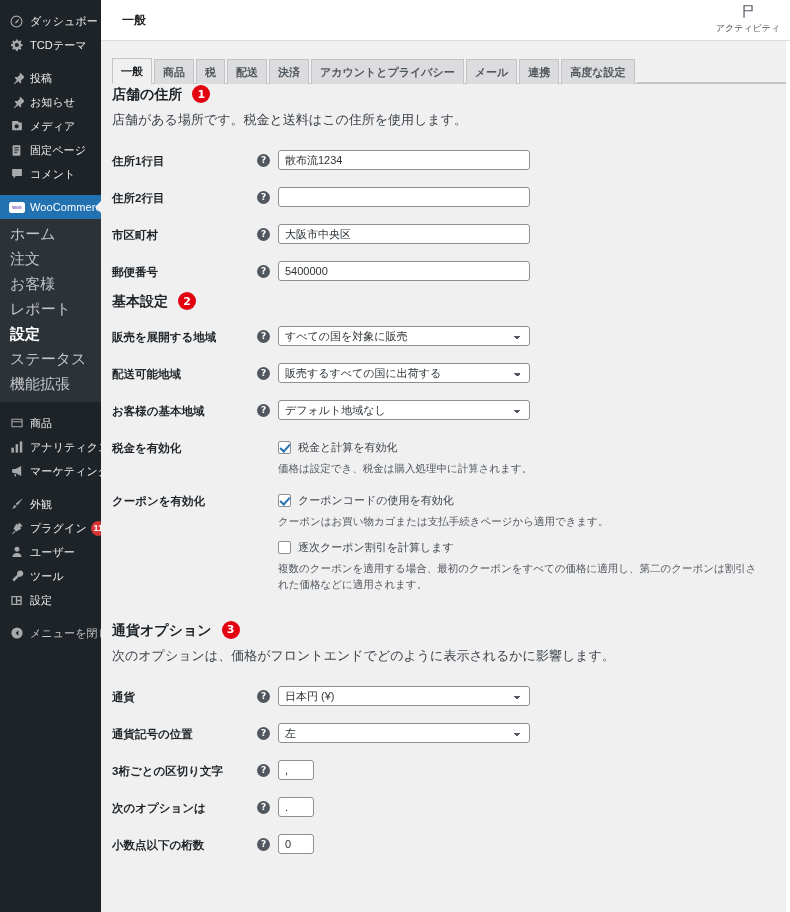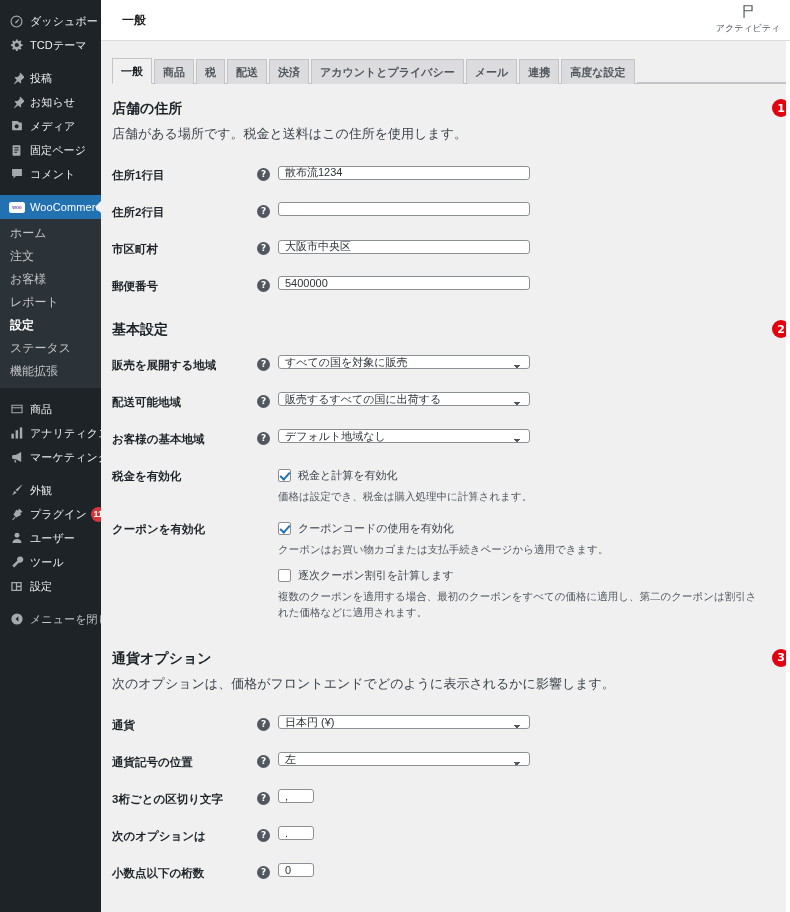--- a/index.html
+++ b/index.html
@@ -55,21 +55,21 @@
     position: absolute; right: -1px; top: 50%;
     transform: translateY(-50%);
     border-style: solid;
     border-width: 7px 7px 7px 0;
     border-color: transparent #f0f0f1 transparent transparent;
   }
   .submenu { background: #2c3338; padding: 3px 0 5px 0; }
   .submenu .sub-item {
     display: block;
     padding: 3px 0 3px 10px;
-    font-size: 12px;
+    font-size: 15px;
     color: #c3c4c7;
     cursor: pointer;
     white-space: nowrap;
   }
   .submenu .sub-item.current { color: #fff; font-weight: 700; }
   .badge-count {
     display: inline-flex; align-items: center; justify-content: center;
     min-width: 15px; height: 15px;
     margin-left: 4px;
     padding: 0 4px;
@@ -151,22 +151,21 @@
     color: #1d2327;
     height: 26px;
   }
   .tabs-spacer { flex: 1 1 auto; border-bottom: 1px solid #c3c4c7; }
 
   
   #content { padding: 0 0 0 11px; position: relative; }
 
   .section-head {
     display: flex; align-items: center;
-    margin: 15px 0 0 0;
-    justify-content: space-between;
+    margin: 1px 0 0 0;
   }
   .section-head h2 {
     margin: 0;
     font-size: 14px;
     font-weight: 700;
     color: #1d2327;
     line-height: 1.3;
   }
   .step-badge {
     width: 18px; height: 18px;
@@ -219,21 +218,21 @@
   }
   .field-col { flex: 1 1 auto; }
 
   input.txt, select.sel {
     font-family: "Liberation Sans", sans-serif;
     font-size: 11px;
     color: #2c3338;
     background: #fff;
     border: 1px solid #8c8f94;
     border-radius: 3px;
-    height: 14px;
+    height: 20px;
     padding: 0 6px;
     outline: none;
     box-shadow: 0 0 0 transparent;
   }
   input.txt.wide, select.sel.wide { width: 252px; }
   input.txt.tiny { width: 36px; }
   select.sel {
     width: 252px;
     -webkit-appearance: none; appearance: none;
     padding-right: 20px;

